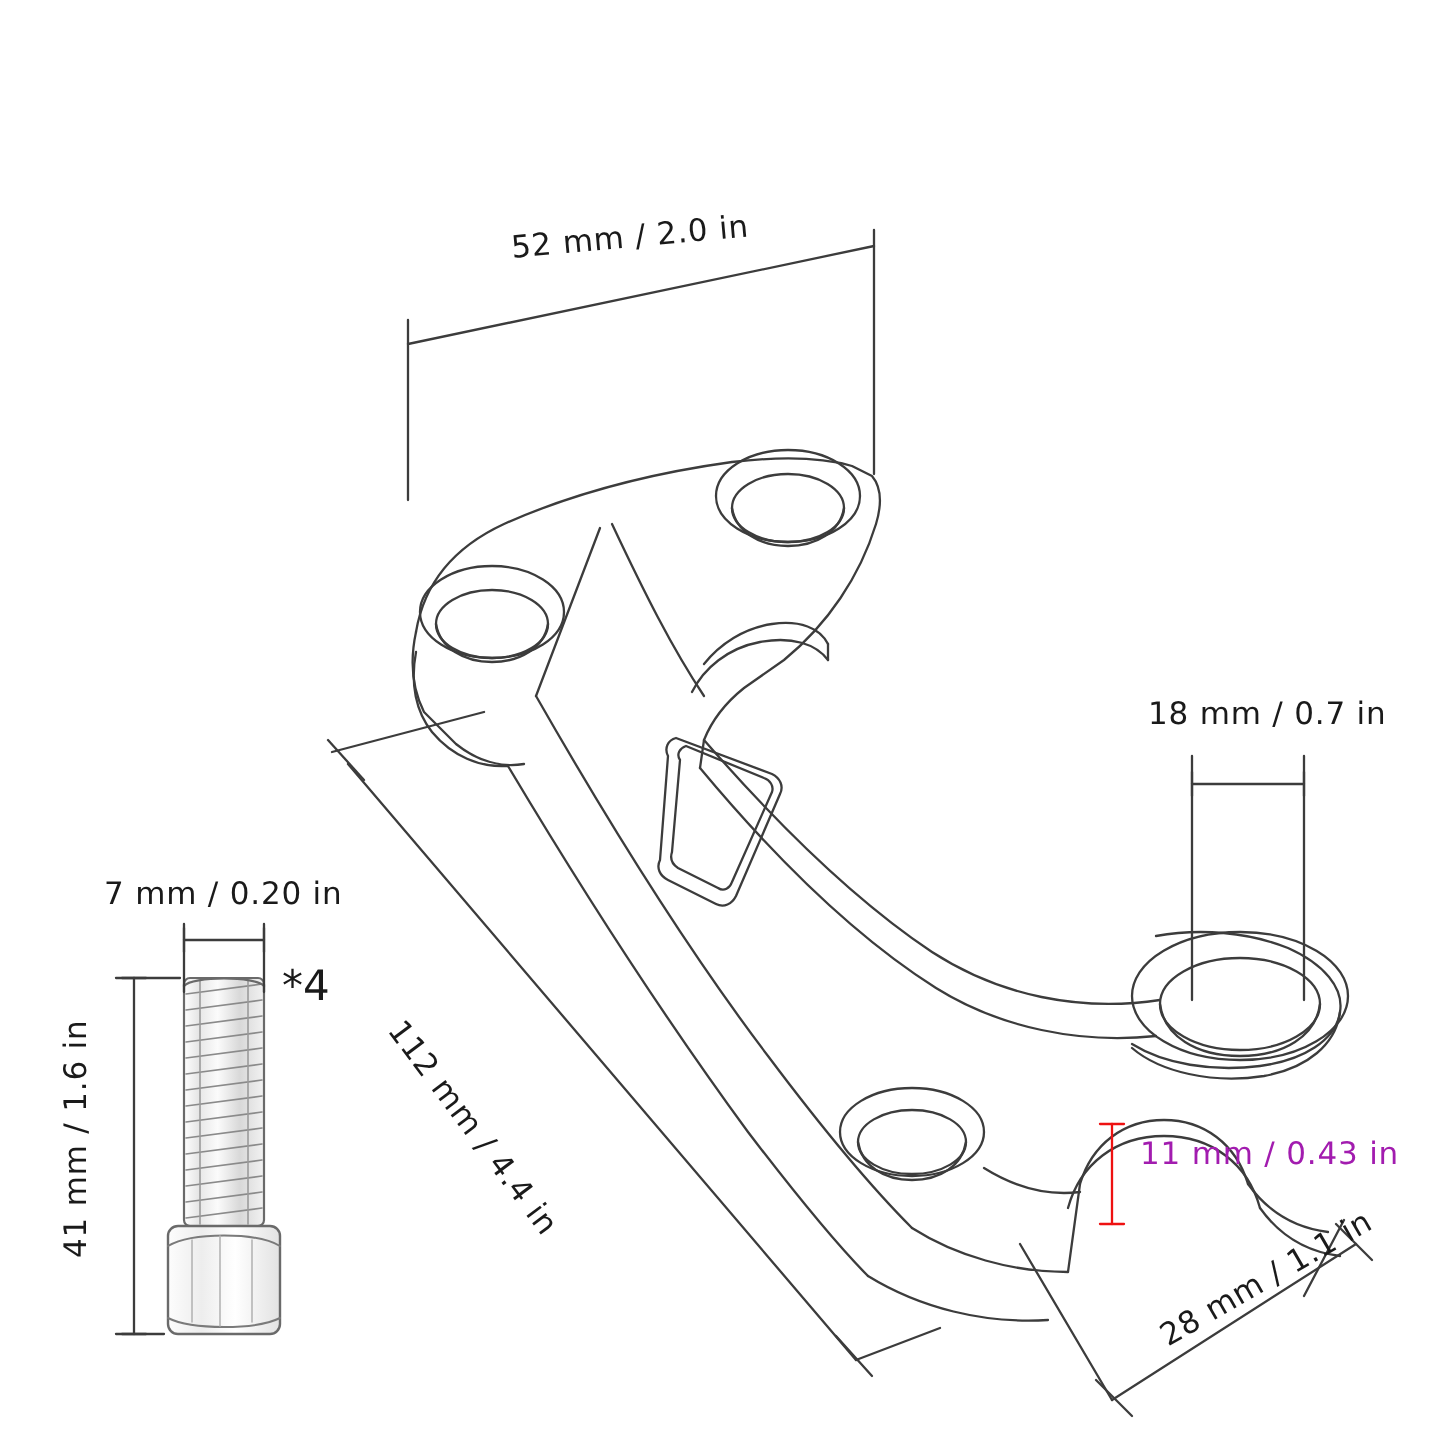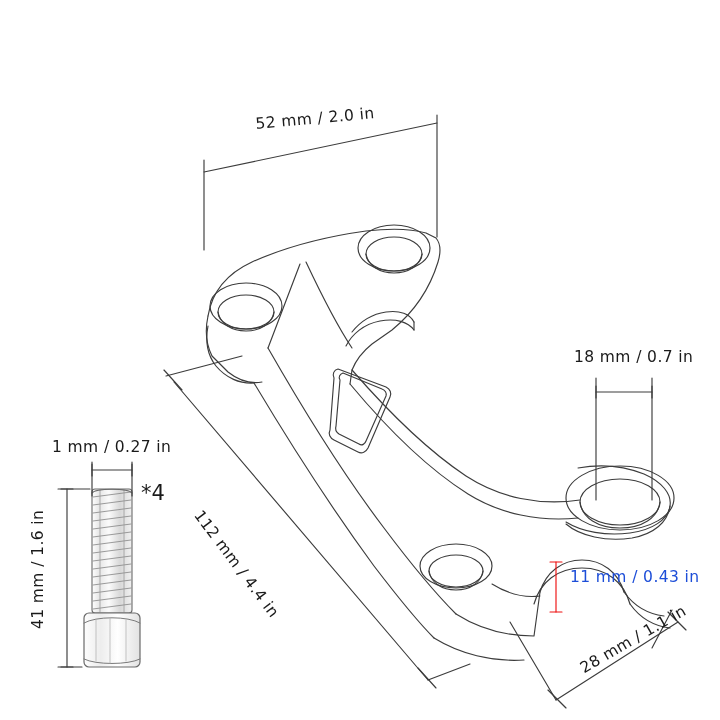--- a/index.html
+++ b/index.html
@@ -24,21 +24,21 @@
   }
   .dim-label {
     position: absolute;
     white-space: nowrap;
     color: #1a1a1a;
     font-family: "DejaVu Sans", "Liberation Sans", sans-serif;
     font-size: 15.5px;
     letter-spacing: 0.4px;
     line-height: 1;
   }
-  .dim-label.red { color: #1d4ed8; }
+  .dim-label.red { color: #a21caf; }
   .qty-label {
     position: absolute;
     white-space: nowrap;
     color: #1a1a1a;
     font-family: "DejaVu Sans", "Liberation Sans", sans-serif;
     font-size: 21px;
     line-height: 1;
   }
   
   #lbl-52   { left: 255px; top: 117px; transform: rotate(-5.2deg); transform-origin: left top; }
@@ -277,21 +277,21 @@
         <line x1="61" y1="667" x2="73" y2="667"></line>
       </g>
 
     </g>
   </svg>
 
   <div class="dim-label" id="lbl-52">52 mm / 2.0 in</div>
 
   <div class="dim-label" id="lbl-18">18 mm / 0.7 in</div>
 
-  <div class="dim-label" id="lbl-7">1 mm / 0.27 in</div>
+  <div class="dim-label" id="lbl-7">7 mm / 0.20 in</div>
 
   <div class="dim-label" id="lbl-41">41 mm / 1.6 in</div>
 
   <div class="dim-label" id="lbl-112">112 mm / 4.4 in</div>
 
   <div class="dim-label red" id="lbl-11">11 mm / 0.43 in</div>
 
   <div class="dim-label" id="lbl-28">28 mm / 1.1 in</div>
 
   <div class="qty-label" id="lbl-qty4">*4</div>

